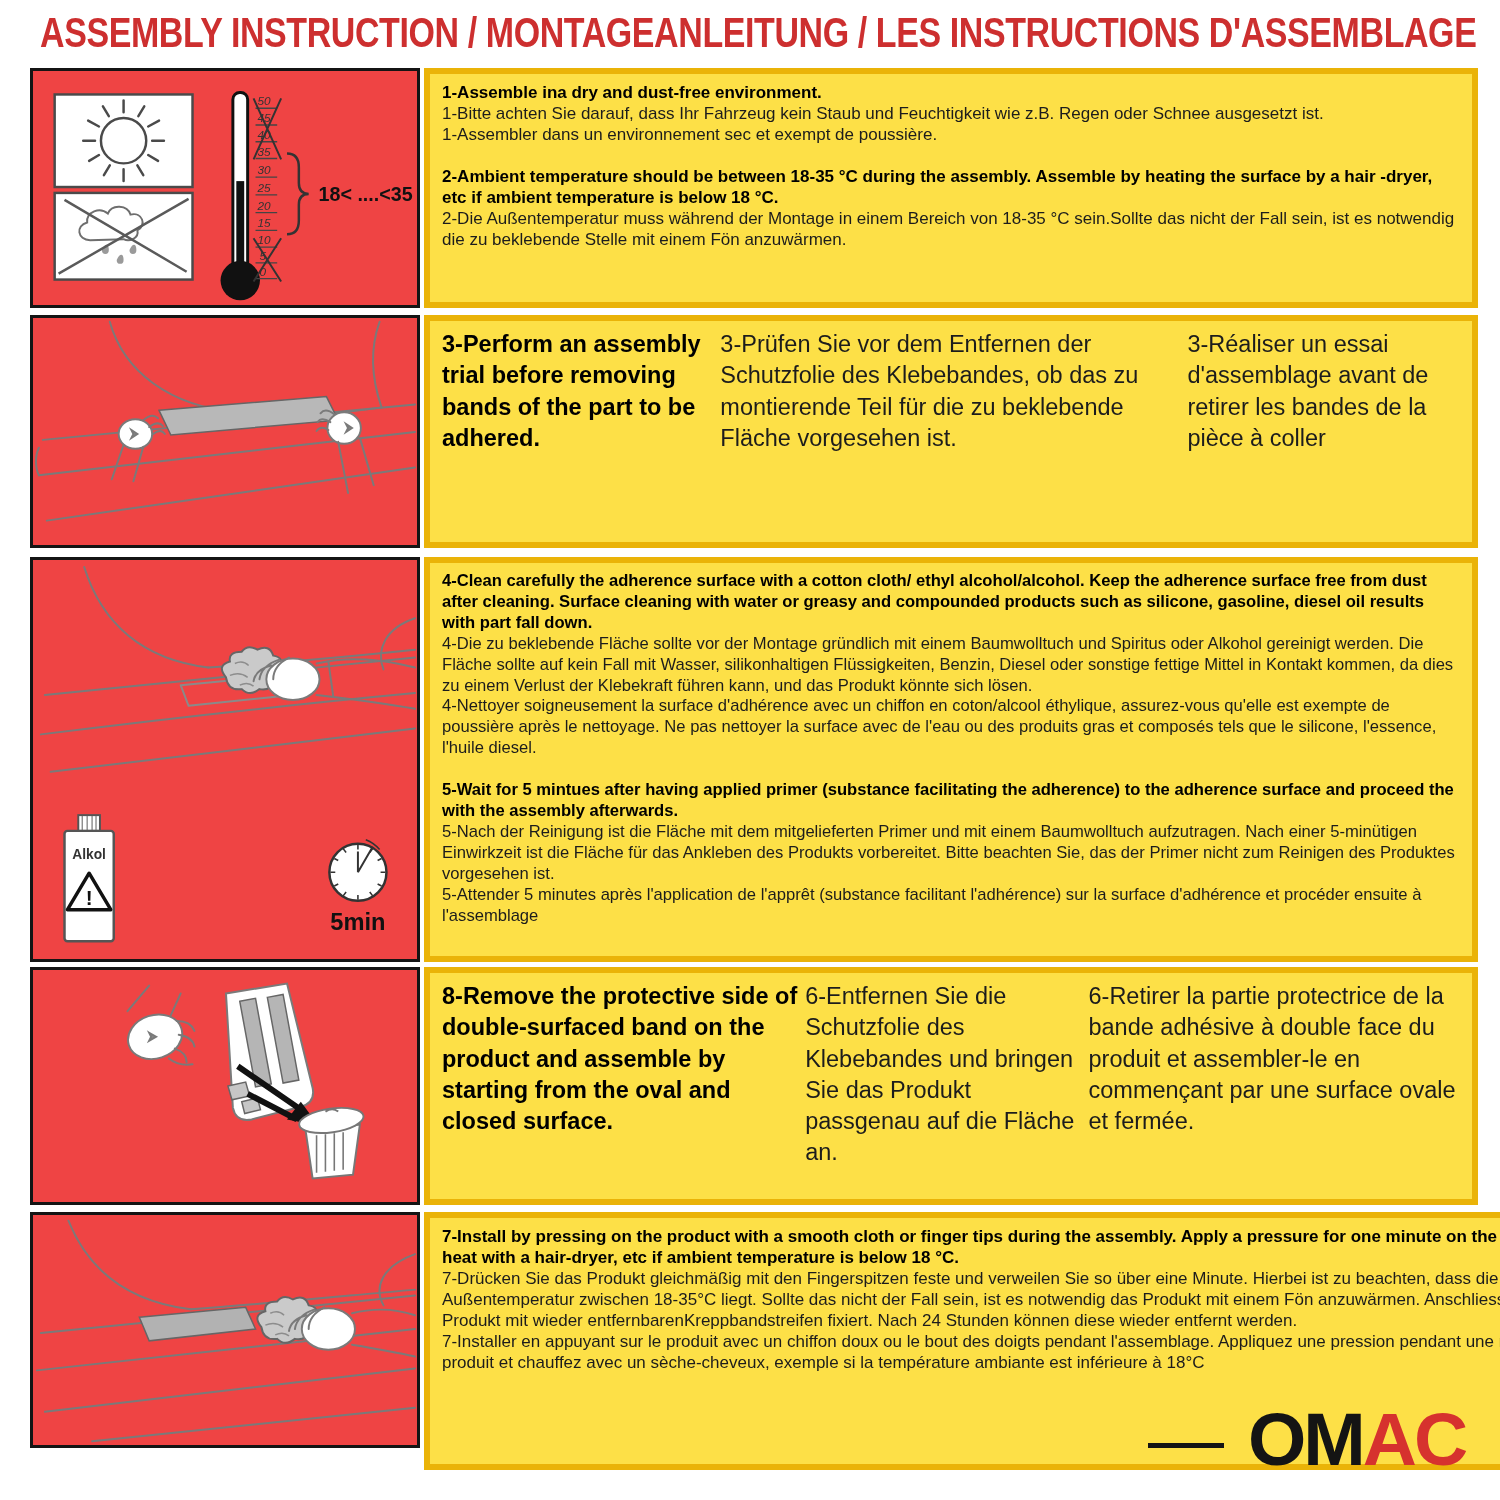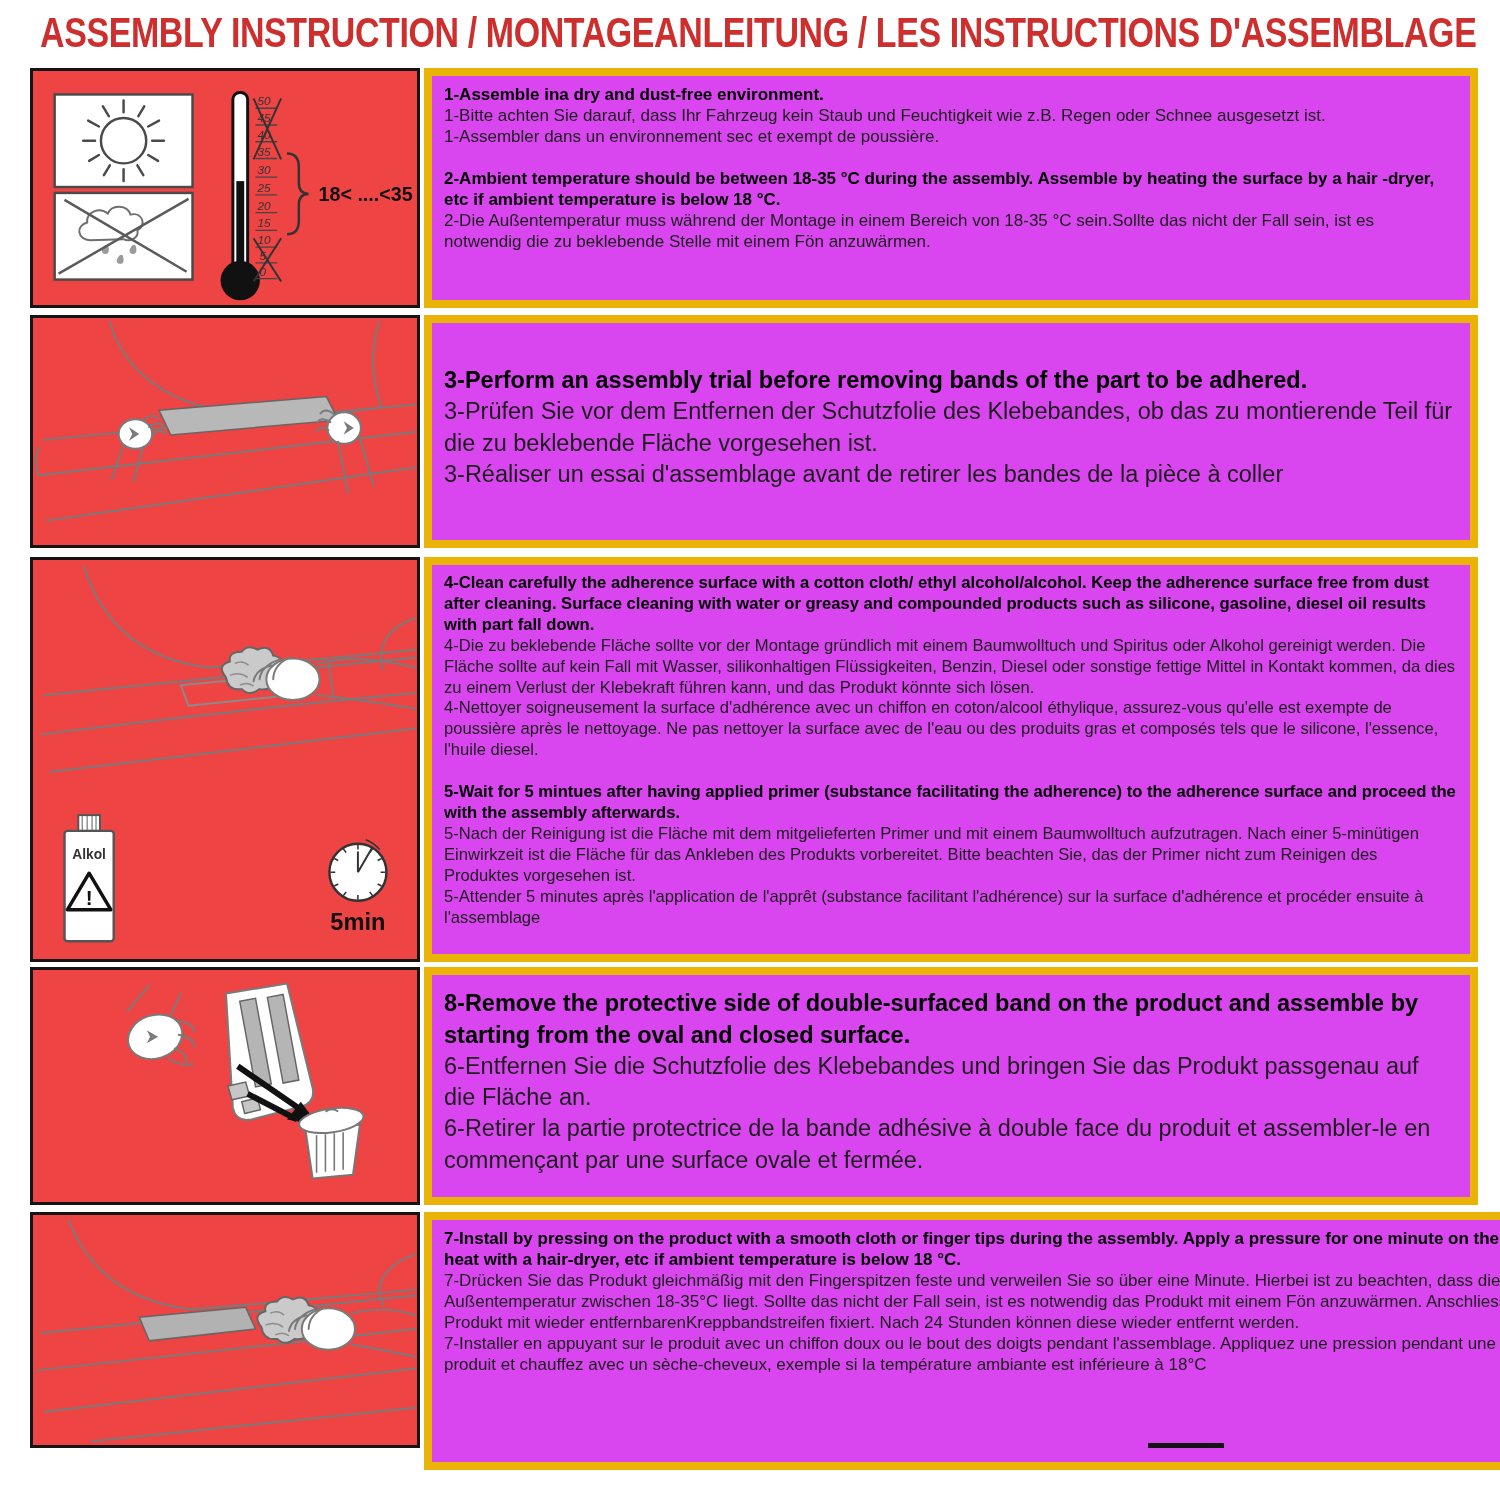--- a/index.html
+++ b/index.html
@@ -2,29 +2,29 @@
 <html><head>
 <meta charset="utf-8">
 <style>
   html,body{margin:0;padding:0;background:#fff;}
   .page{position:relative;width:1500px;height:1500px;background:#fff;overflow:hidden;
         font-family:"Liberation Sans", sans-serif;color:#1c1c1c;}
   .title{position:absolute;left:40px;top:8px;font-size:43px;font-weight:700;color:#cd2f2f;
          white-space:nowrap;letter-spacing:-0.5px;transform:scaleX(0.79);transform-origin:0 50%;}
   .imgbox{position:absolute;background:#ef4444;border:3px solid #141414;box-sizing:border-box;}
   .imgbox svg{display:block;width:100%;height:100%;}
-  .textbox{position:absolute;background:#d946ef;border:8px solid #eab308;box-sizing:border-box;
+  .textbox{position:absolute;background:#fde047;border:6px solid #eab308;box-sizing:border-box;
            padding:8px 14px 16px 12px;}
   .textbox p{margin:0;}
   .t-sm p{font-size:17px;line-height:1.24;}
   .t-md p{font-size:16.6px;line-height:1.26;}
   .t-lg p{font-size:23.5px;line-height:1.33;}
   .bd{font-weight:700;color:#000;}
   .gap{margin-top:21px !important;}
-  .vcenter{display:flex;flex-direction:column;justify-content:center;}
+  .vcenter{display:flex;flex-direction:row;justify-content:center;}
   .logo{position:absolute;top:1402px;left:1248px;font-size:75px;line-height:1;font-weight:700;
         letter-spacing:-3px;white-space:nowrap;}
   .logo .lb{color:#141414;}
   .logo .lr{color:#d6322e;}
   .logo-line{position:absolute;left:1148px;top:1443px;width:76px;height:5px;background:#141414;}
   svg text{font-family:"Liberation Sans", sans-serif;}
 </style>
 </head>
 <body>
 
@@ -214,14 +214,17 @@
       </g>
     </svg>
   </div>
   <div class="textbox t-sm" style="left:424px;top:1212px;width:1226px;height:258px;">
     <p class="bd">7-Install by pressing on the product with a smooth cloth or finger tips during the assembly. Apply a pressure for one minute on the product and heat with a hair-dryer, etc if ambient temperature is below 18 °C.</p>
     <p>7-Drücken Sie das Produkt gleichmäßig mit den Fingerspitzen feste und verweilen Sie so über eine Minute. Hierbei ist zu beachten, dass die Außentemperatur zwischen 18-35°C liegt. Sollte das nicht der Fall sein, ist es notwendig das Produkt mit einem Fön anzuwärmen. Anschliessend wird das Produkt mit wieder entfernbarenKreppbandstreifen fixiert. Nach 24 Stunden können diese wieder entfernt werden.</p>
     <p>7-Installer en appuyant sur le produit avec un chiffon doux ou le bout des doigts pendant l'assemblage. Appliquez une pression pendant une minute sur le produit et chauffez avec un sèche-cheveux, exemple si la température ambiante est inférieure à 18°C</p>
   </div>
 
   <div class="logo-line"></div>
+  <div class="logo">
+    <span class="lb">OM</span><span class="lr">AC</span>
+  </div>
 
 </div>
 
 </body></html>

